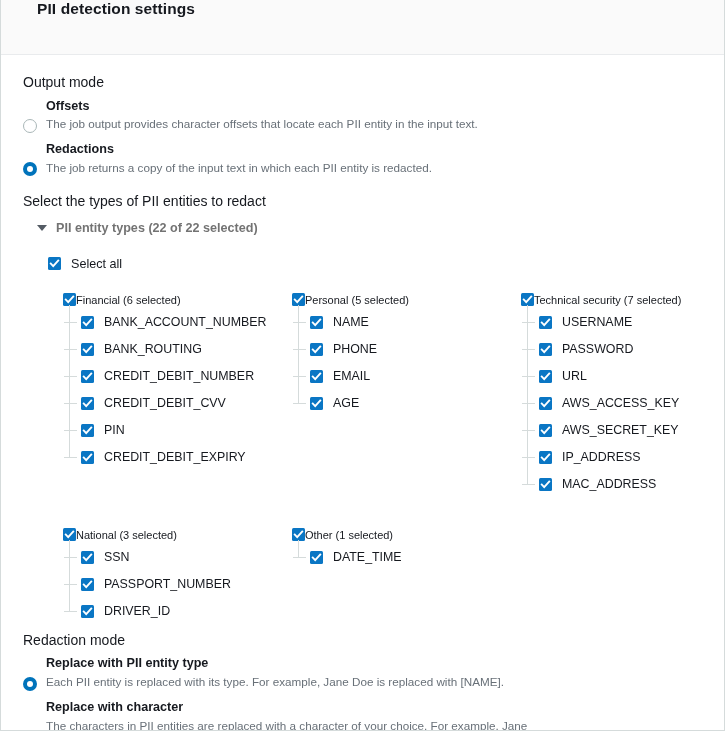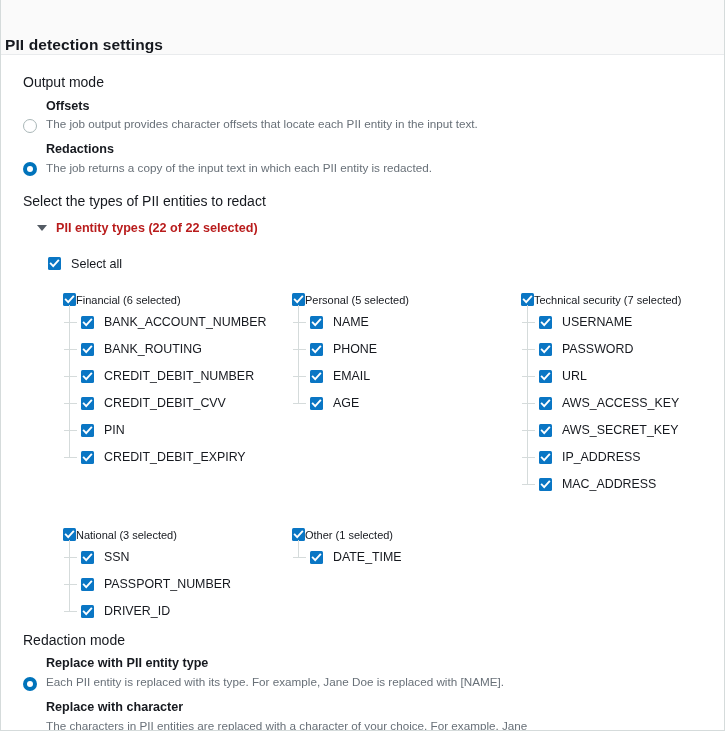--- a/index.html
+++ b/index.html
@@ -21,22 +21,22 @@
     border-top: none;
     overflow: hidden;
   }
   
   .panel-header {
     height: 55px;
     box-sizing: border-box;
     background: #fafafa;
     border-bottom: 1px solid #e9ebed;
     display: flex;
-    align-items: flex-end;
-    padding: 0 4px;
+    align-items: flex-start;
+    padding: 0 36px;
   }
   .panel-header h1 {
     margin: 0;
     font-size: 15.5px;
     font-weight: bold;
     color: #16191f;
     letter-spacing: 0.1px;
   }
   
   .panel-body {
@@ -104,21 +104,21 @@
   .caret {
     width: 0; height: 0;
     border-left: 5px solid transparent;
     border-right: 5px solid transparent;
     border-top: 6px solid #545b64;
     margin-right: 9px;
   }
   .expander-label {
     font-size: 12.6px;
     font-weight: bold;
-    color: #b91c1c;
+    color: #737373;
   }
   
   .cb {
     width: 13px;
     height: 13px;
     flex: 0 0 auto;
     box-sizing: border-box;
     border-radius: 1.5px;
     background: #0a76c4;
     position: relative;

